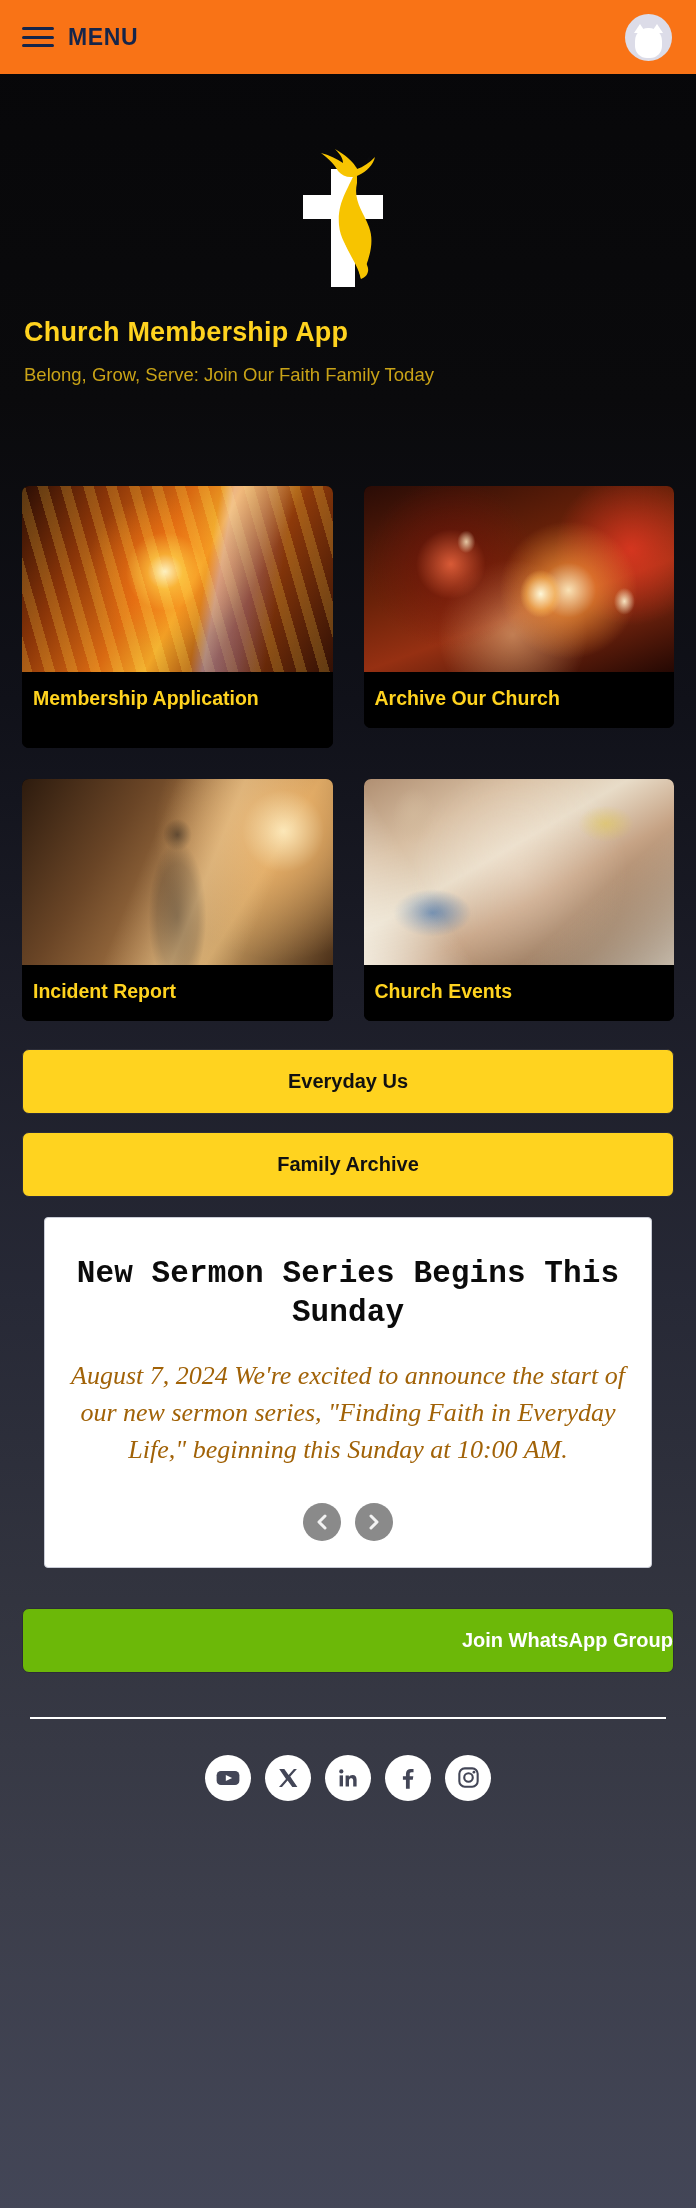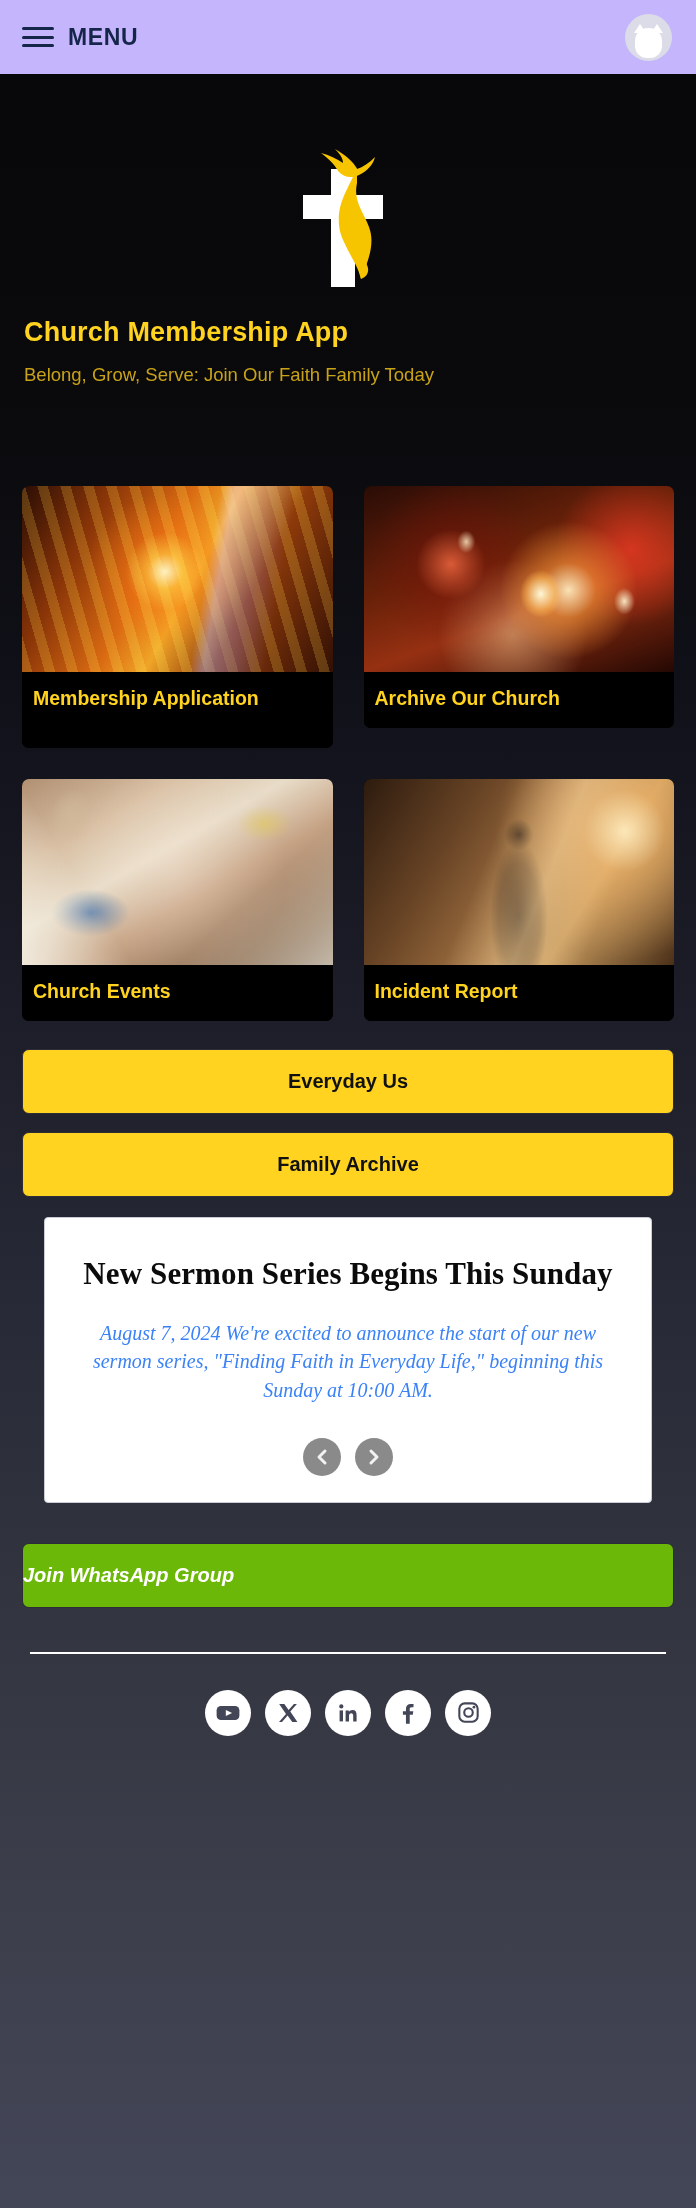--- a/index.html
+++ b/index.html
@@ -20,21 +20,21 @@
         #272936 1300px,
         #32343f 1600px,
         #3c3e4b 1900px,
         #434657 2208px);
     overflow-x: hidden;
   }
 
   
   .topbar {
     height: 74px;
-    background: #c4b5fd;
+    background: #f97316;
     display: flex;
     align-items: center;
     padding: 0 30px 0 22px;
     position: relative;
   }
   .menu-group {
     display: flex;
     align-items: center;
     gap: 14px;
     cursor: pointer;
@@ -232,32 +232,32 @@
   
   .announce-wrap { padding: 0 44px; margin-top: 20px; }
   .announce {
     background: #ffffff;
     border: 1px solid #c9ccd6;
     border-radius: 4px;
     padding: 36px 26px 26px 26px;
     text-align: center;
   }
   .announce h2 {
-    font-family: Liberation Serif, serif;
+    font-family: Liberation Mono, monospace;
     font-size: 31px;
     font-weight: 700;
     color: #0b0b0b;
     line-height: 1.26;
     letter-spacing: 0.1px;
   }
   .announce p {
     font-family: "Liberation Serif", serif;
     font-style: italic;
-    font-size: 20px;
-    color: #3b82f6;
+    font-size: 26px;
+    color: #a16207;
     line-height: 1.42;
     margin-top: 26px;
   }
   .carousel-nav {
     margin-top: 34px;
     display: flex;
     justify-content: center;
     gap: 14px;
   }
   .nav-btn {
@@ -281,22 +281,21 @@
     width: 100%;
     background: #6cb808;
     color: #ffffff;
     border: 1px solid #2c2d38;
     border-radius: 7px;
     font-size: 20px;
     font-weight: 700;
     font-family: "Liberation Sans", sans-serif;
     padding: 20px 0;
     cursor: pointer;
-    text-align: left;
-    font-style: italic;
+    text-align: right;
   }
 
   
   .footer { margin-top: 44px; padding: 0 30px 26px 30px; }
   .divider {
     height: 2px;
     background: #ffffff;
     width: 100%;
   }
   .socials {
@@ -363,27 +362,27 @@
     <div class="card-img art-stained"></div>
     <div class="card-label">Membership Application</div>
   </div>
 
   <div class="card">
     <div class="card-img art-candles"></div>
     <div class="card-label">Archive Our Church</div>
   </div>
 
   <div class="card">
+    <div class="card-img art-figure"></div>
+    <div class="card-label">Incident Report</div>
+  </div>
+
+  <div class="card">
     <div class="card-img art-hands"></div>
     <div class="card-label">Church Events</div>
-  </div>
-
-  <div class="card">
-    <div class="card-img art-figure"></div>
-    <div class="card-label">Incident Report</div>
   </div>
 
 </div>
 
 <div class="btn-stack">
   <button class="btn-yellow">Everyday Us</button>
   <button class="btn-yellow">Family Archive</button>
 </div>
 
 <div class="announce-wrap">

